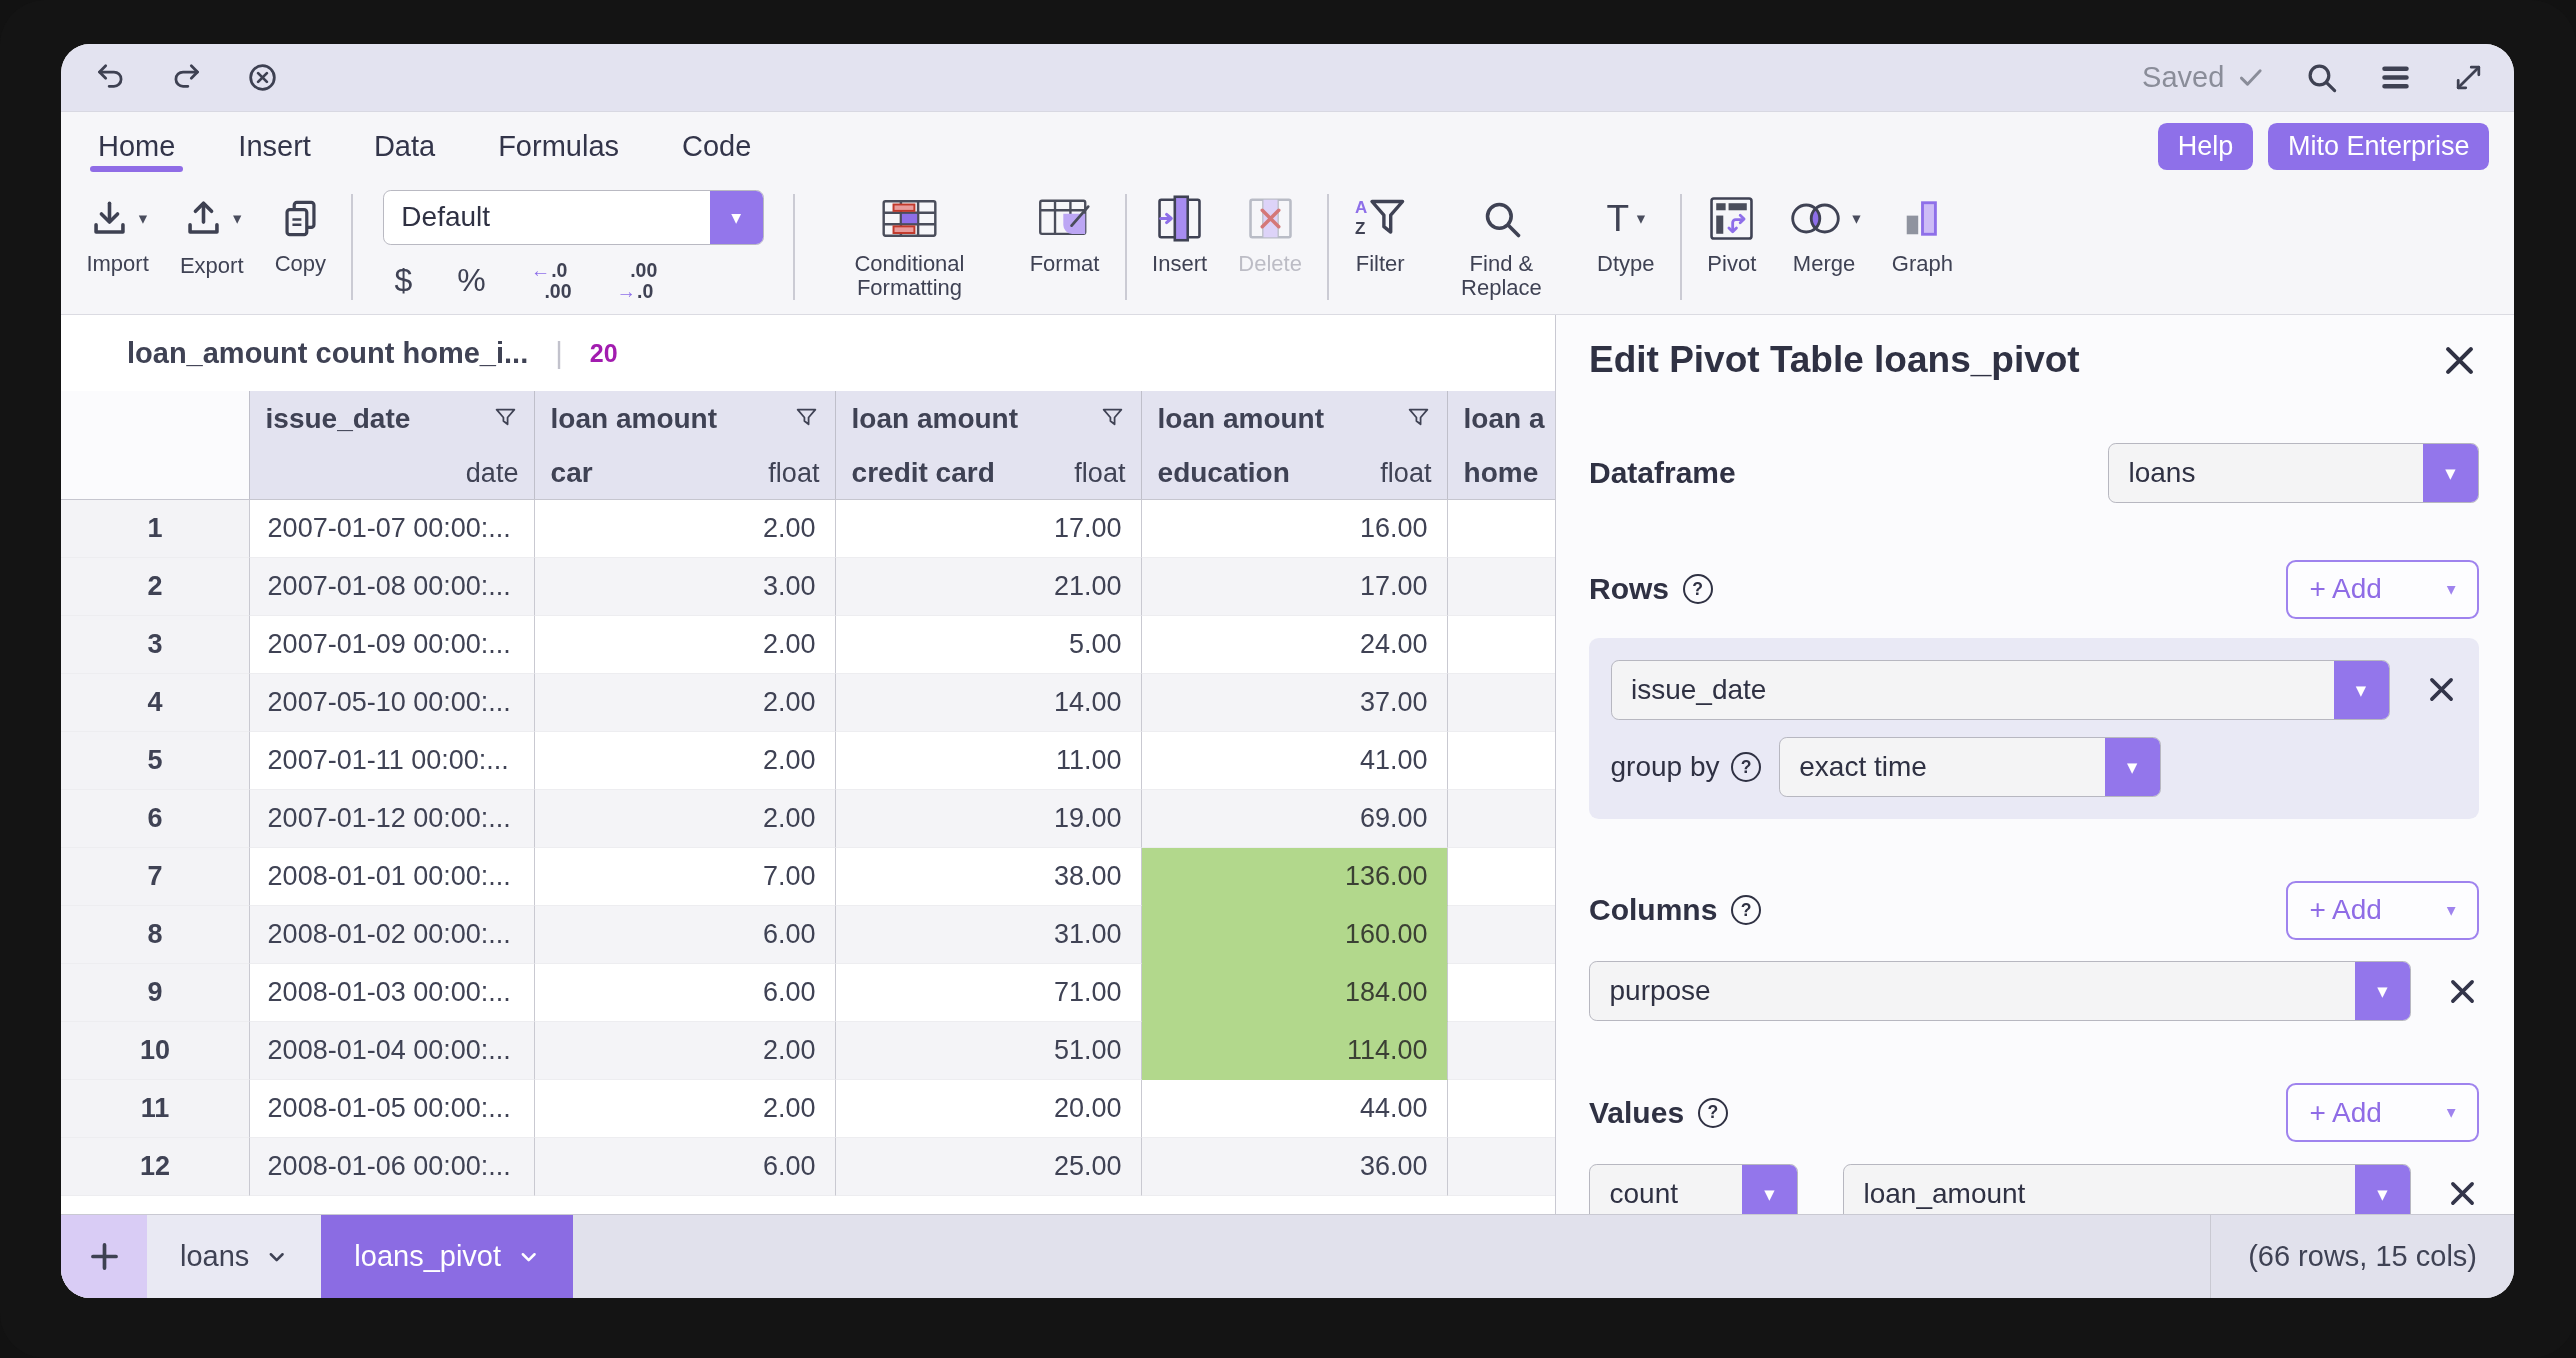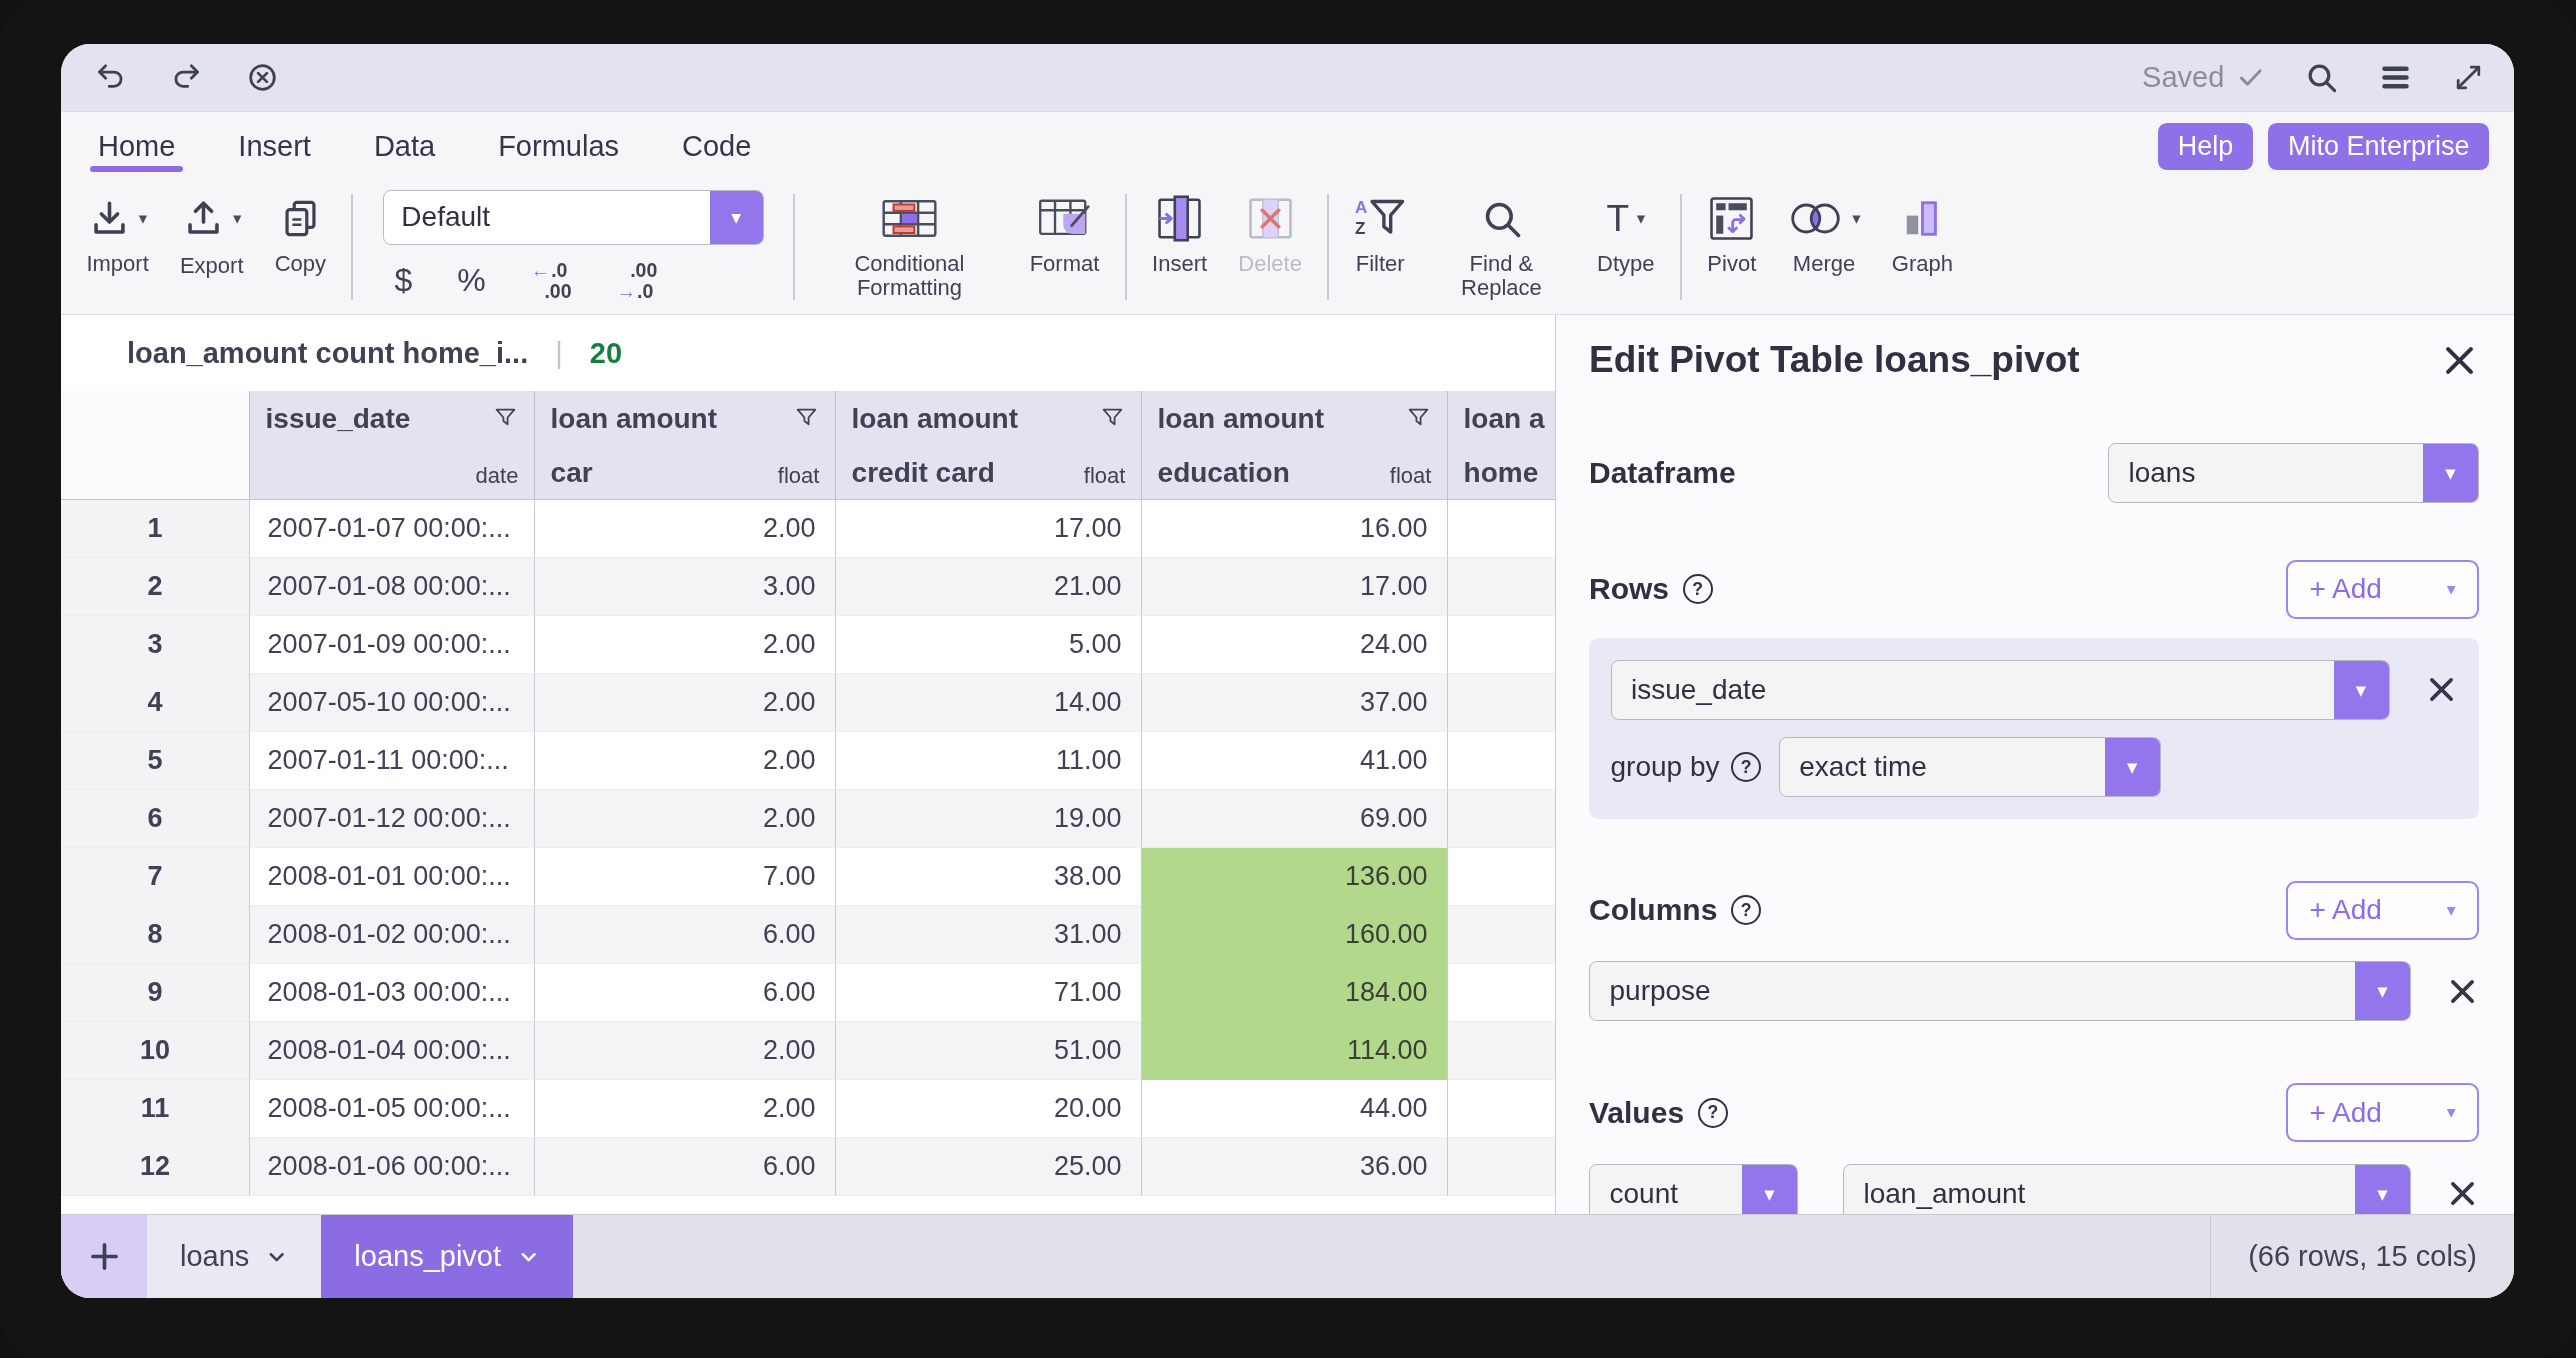--- a/index.html
+++ b/index.html
@@ -52,30 +52,30 @@
   .dline{display:flex;align-items:center;}
   .dind{padding-left:13.7px;}
   .parrow{color:#8E6FE9;margin-right:1px;}
 
   
   .main{flex:1;display:flex;min-height:0;}
   .leftcol{width:1494px;flex:none;display:flex;flex-direction:column;background:#fff;}
   .formulabar{height:76px;background:#fff;display:flex;align-items:center;padding-left:66px;flex:none;}
   .fref{font-size:29px;font-weight:bold;color:#3f4254;}
   .fsep{margin:0 27px;color:#C2C2CC;font-size:29px;}
-  .fval{font-size:29px;font-weight:bold;color:#15803d;}
+  .fval{font-size:25px;font-weight:bold;color:#a21caf;}
 
   #grid{flex:1;display:flex;flex-direction:column;min-height:0;}
   .ghead{display:flex;height:109px;background:#E3E3F0;border-bottom:1px solid #C6C6CF;flex:none;}
   .hcell{border-right:1px solid #BFBFCA;padding:11.7px 15.6px 9.8px;display:flex;flex-direction:column;overflow:hidden;}
   .hcell.corner{background:#FBFBFD;}
   .hl1{display:flex;justify-content:space-between;align-items:flex-start;}
   .hl2{margin-top:auto;display:flex;justify-content:space-between;align-items:flex-end;}
   .hname{font-weight:bold;font-size:28px;color:#3f4254;white-space:nowrap;}
-  .htype{font-weight:normal;font-size:22px;color:#3f4254;}
+  .htype{font-weight:normal;font-size:27px;color:#3f4254;}
   .grow{display:flex;height:58px;flex:none;}
   .cell{border-right:1px solid #C9C9D1;border-bottom:1px solid #EDEDF0;font-size:27px;color:#3f4254;
     display:flex;align-items:center;background:#fff;overflow:hidden;}
   .alt .cell{background:#F4F4F7;}
   .cell.idx,.alt .cell.idx{background:#F3F3F6;justify-content:center;font-weight:bold;}
   .tleft{padding-left:17.6px;white-space:nowrap;}
   .num{justify-content:flex-end;padding-right:19.5px;}
   .alt .cell.hl,.cell.hl{background:#B2D88C;border-bottom-color:#B2D88C;color:#3B4034;}
   .gfill{flex:1;background:#fff;}
   .colw-idx{width:189px;flex:none;}

